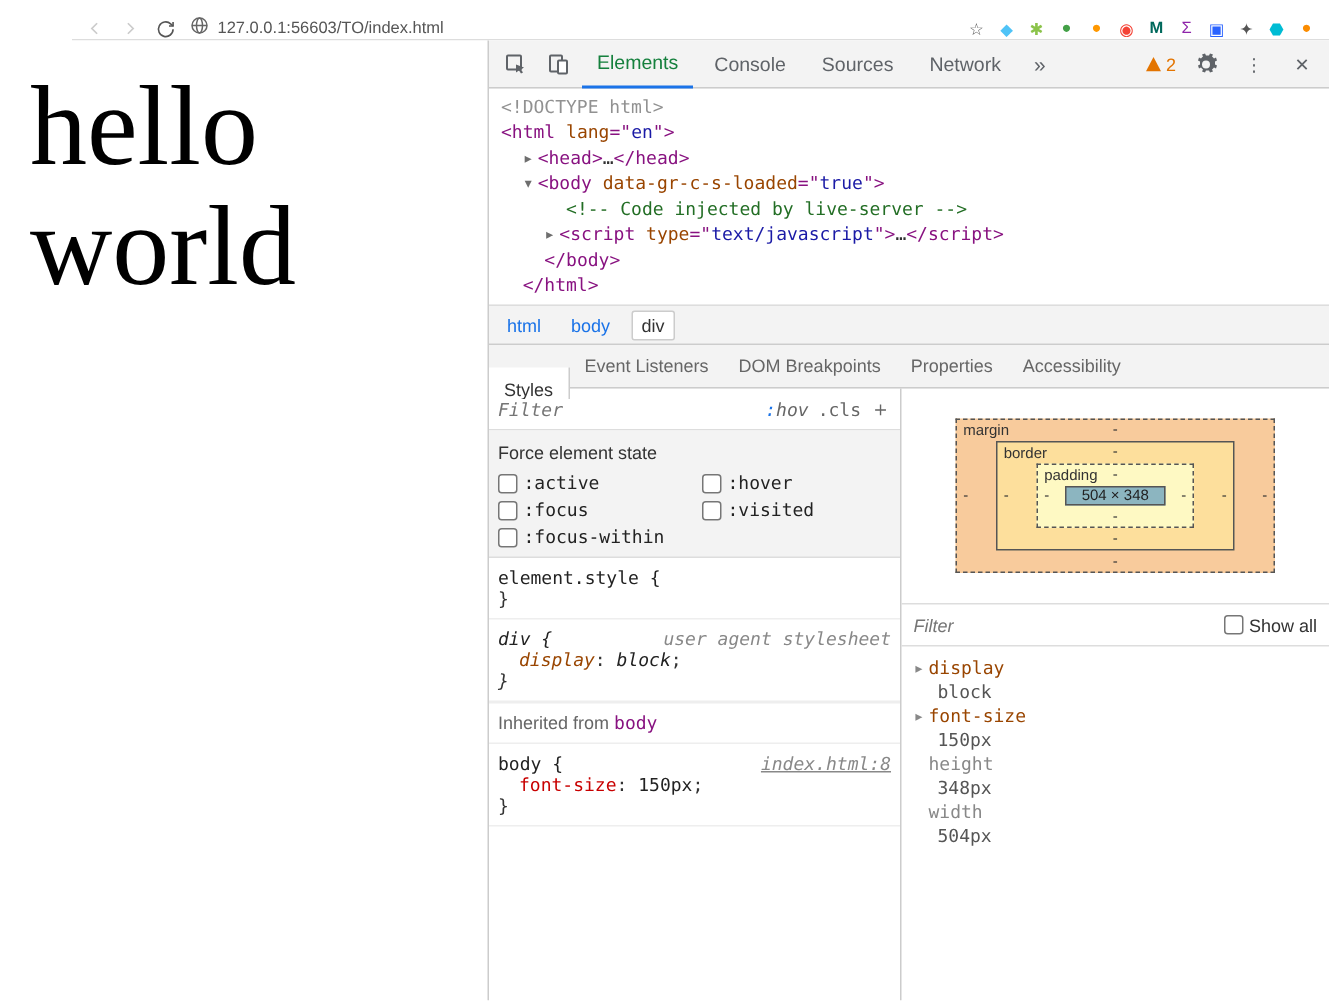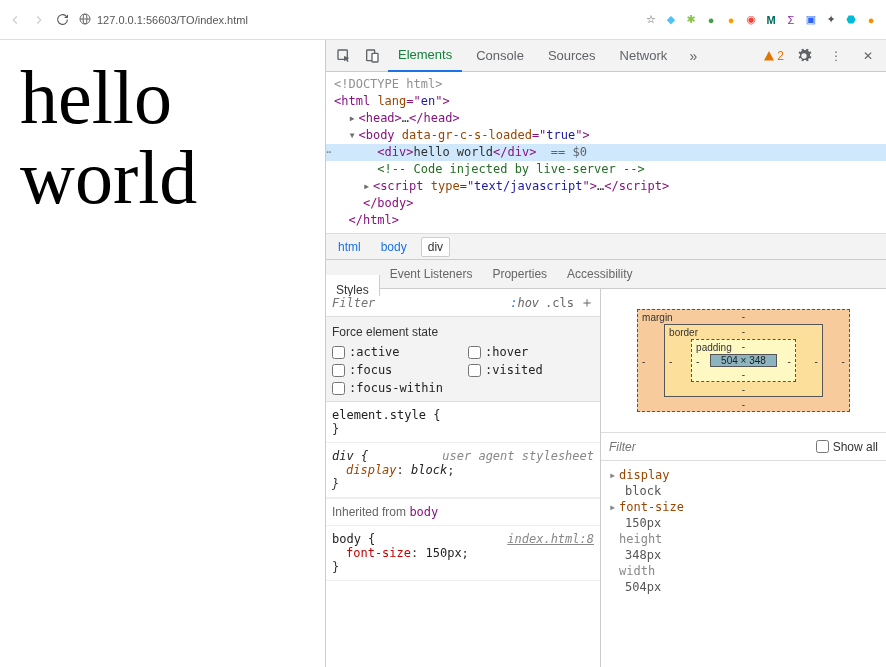--- a/index.html
+++ b/index.html
@@ -1,18 +1,18 @@
 <!DOCTYPE html>
 <html><head>
 <meta charset="utf-8">
 <style>
   * { margin: 0; padding: 0; box-sizing: border-box; }
   body { font-family: -apple-system, "Segoe UI", Arial, sans-serif; font-size: 12px; color: #333; background: #fff; width: 886px; height: 667px; overflow: hidden; }
   .browser { display: flex; flex-direction: column; height: 100%; }
-  .toolbar { height: 40px; background: #fff; border-bottom: 1px solid #ddd; display: flex; align-items: center; padding: 0 8px; gap: 10px; }
+  .toolbar { height: 27px; background: #fff; border-bottom: 1px solid #ddd; display: flex; align-items: flex-end; padding: 0 8px; gap: 10px; margin-left: 48px; }
   .toolbar .navbtn { color: #888; font-size: 13px; }
   .toolbar .navbtn.disabled { color: #ccc; }
   .toolbar .navbtn svg, .ext-icon svg { display:block; }
   .addr { display:flex; align-items:center; gap:6px; flex: 0 0 230px; font-size: 11px; color: #555; }
   .addr .worldicon { color:#666; }
   .spacer { flex: 1; }
   .ext-icons { display:flex; gap:6px; align-items:center; }
   .ext-icon { width:14px; height:14px; display:flex; align-items:center; justify-content:center; font-size:11px; }
   .main { display:flex; flex:1; min-height:0; }
   .page { width: 325px; background:#fff; padding: 18px 20px; }
@@ -171,36 +171,36 @@
           <span class="dt-iconbtn">✕</span>
         </span>
       </div>
 
       <div class="dt-body">
         <div class="dom-tree">
           <div class="ln"><span class="t-dim">&lt;!DOCTYPE html&gt;</span></div>
           <div class="ln"><span class="t-punc">&lt;</span><span class="t-name">html</span> <span class="t-attr">lang</span><span class="t-punc">=</span><span class="t-punc">"</span><span class="t-val">en</span><span class="t-punc">"</span><span class="t-punc">&gt;</span></div>
           <div class="ln">  <span class="arrow">▸</span><span class="t-punc">&lt;</span><span class="t-name">head</span><span class="t-punc">&gt;</span><span class="t-txt">…</span><span class="t-punc">&lt;/</span><span class="t-name">head</span><span class="t-punc">&gt;</span></div>
           <div class="ln">  <span class="arrow">▾</span><span class="t-punc">&lt;</span><span class="t-name">body</span> <span class="t-attr">data-gr-c-s-loaded</span><span class="t-punc">=</span><span class="t-punc">"</span><span class="t-val">true</span><span class="t-punc">"</span><span class="t-punc">&gt;</span></div>
-          <div class="ln sel">      <span class="t-punc">&lt;</span><span class="t-name">div</span><span class="t-punc">&gt;</span><span class="t-txt">hello world</span><span class="t-punc">&lt;/</span><span class="t-name">div</span><span class="t-punc">&gt;</span>  <span class="t-eq">== $0</span></div>
           <div class="ln">      <span class="t-cmt">&lt;!-- Code injected by live-server --&gt;</span></div>
           <div class="ln">    <span class="arrow">▸</span><span class="t-punc">&lt;</span><span class="t-name">script</span> <span class="t-attr">type</span><span class="t-punc">=</span><span class="t-punc">"</span><span class="t-val">text/javascript</span><span class="t-punc">"</span><span class="t-punc">&gt;</span><span class="t-txt">…</span><span class="t-punc">&lt;/</span><span class="t-name">script</span><span class="t-punc">&gt;</span></div>
           <div class="ln">    <span class="t-punc">&lt;/</span><span class="t-name">body</span><span class="t-punc">&gt;</span></div>
           <div class="ln">  <span class="t-punc">&lt;/</span><span class="t-name">html</span><span class="t-punc">&gt;</span></div>
         </div>
 
         <div class="breadcrumbs">
           <span class="crumb">html</span>
           <span class="crumb">body</span>
           <span class="crumb active">div</span>
         </div>
 
         <div class="subtabs">
           <span class="subtab active">Styles</span>
           <span class="subtab">Event Listeners</span>
+          <span class="subtab">DOM Breakpoints</span>
           <span class="subtab">Properties</span>
           <span class="subtab">Accessibility</span>
         </div>
 
         <div class="panels">
           <div class="styles-col">
             <div class="filterbar">
               <input placeholder="Filter" style="">
               <span class="hov"><b>:</b>hov</span>
               <span class="cls">.cls</span>

